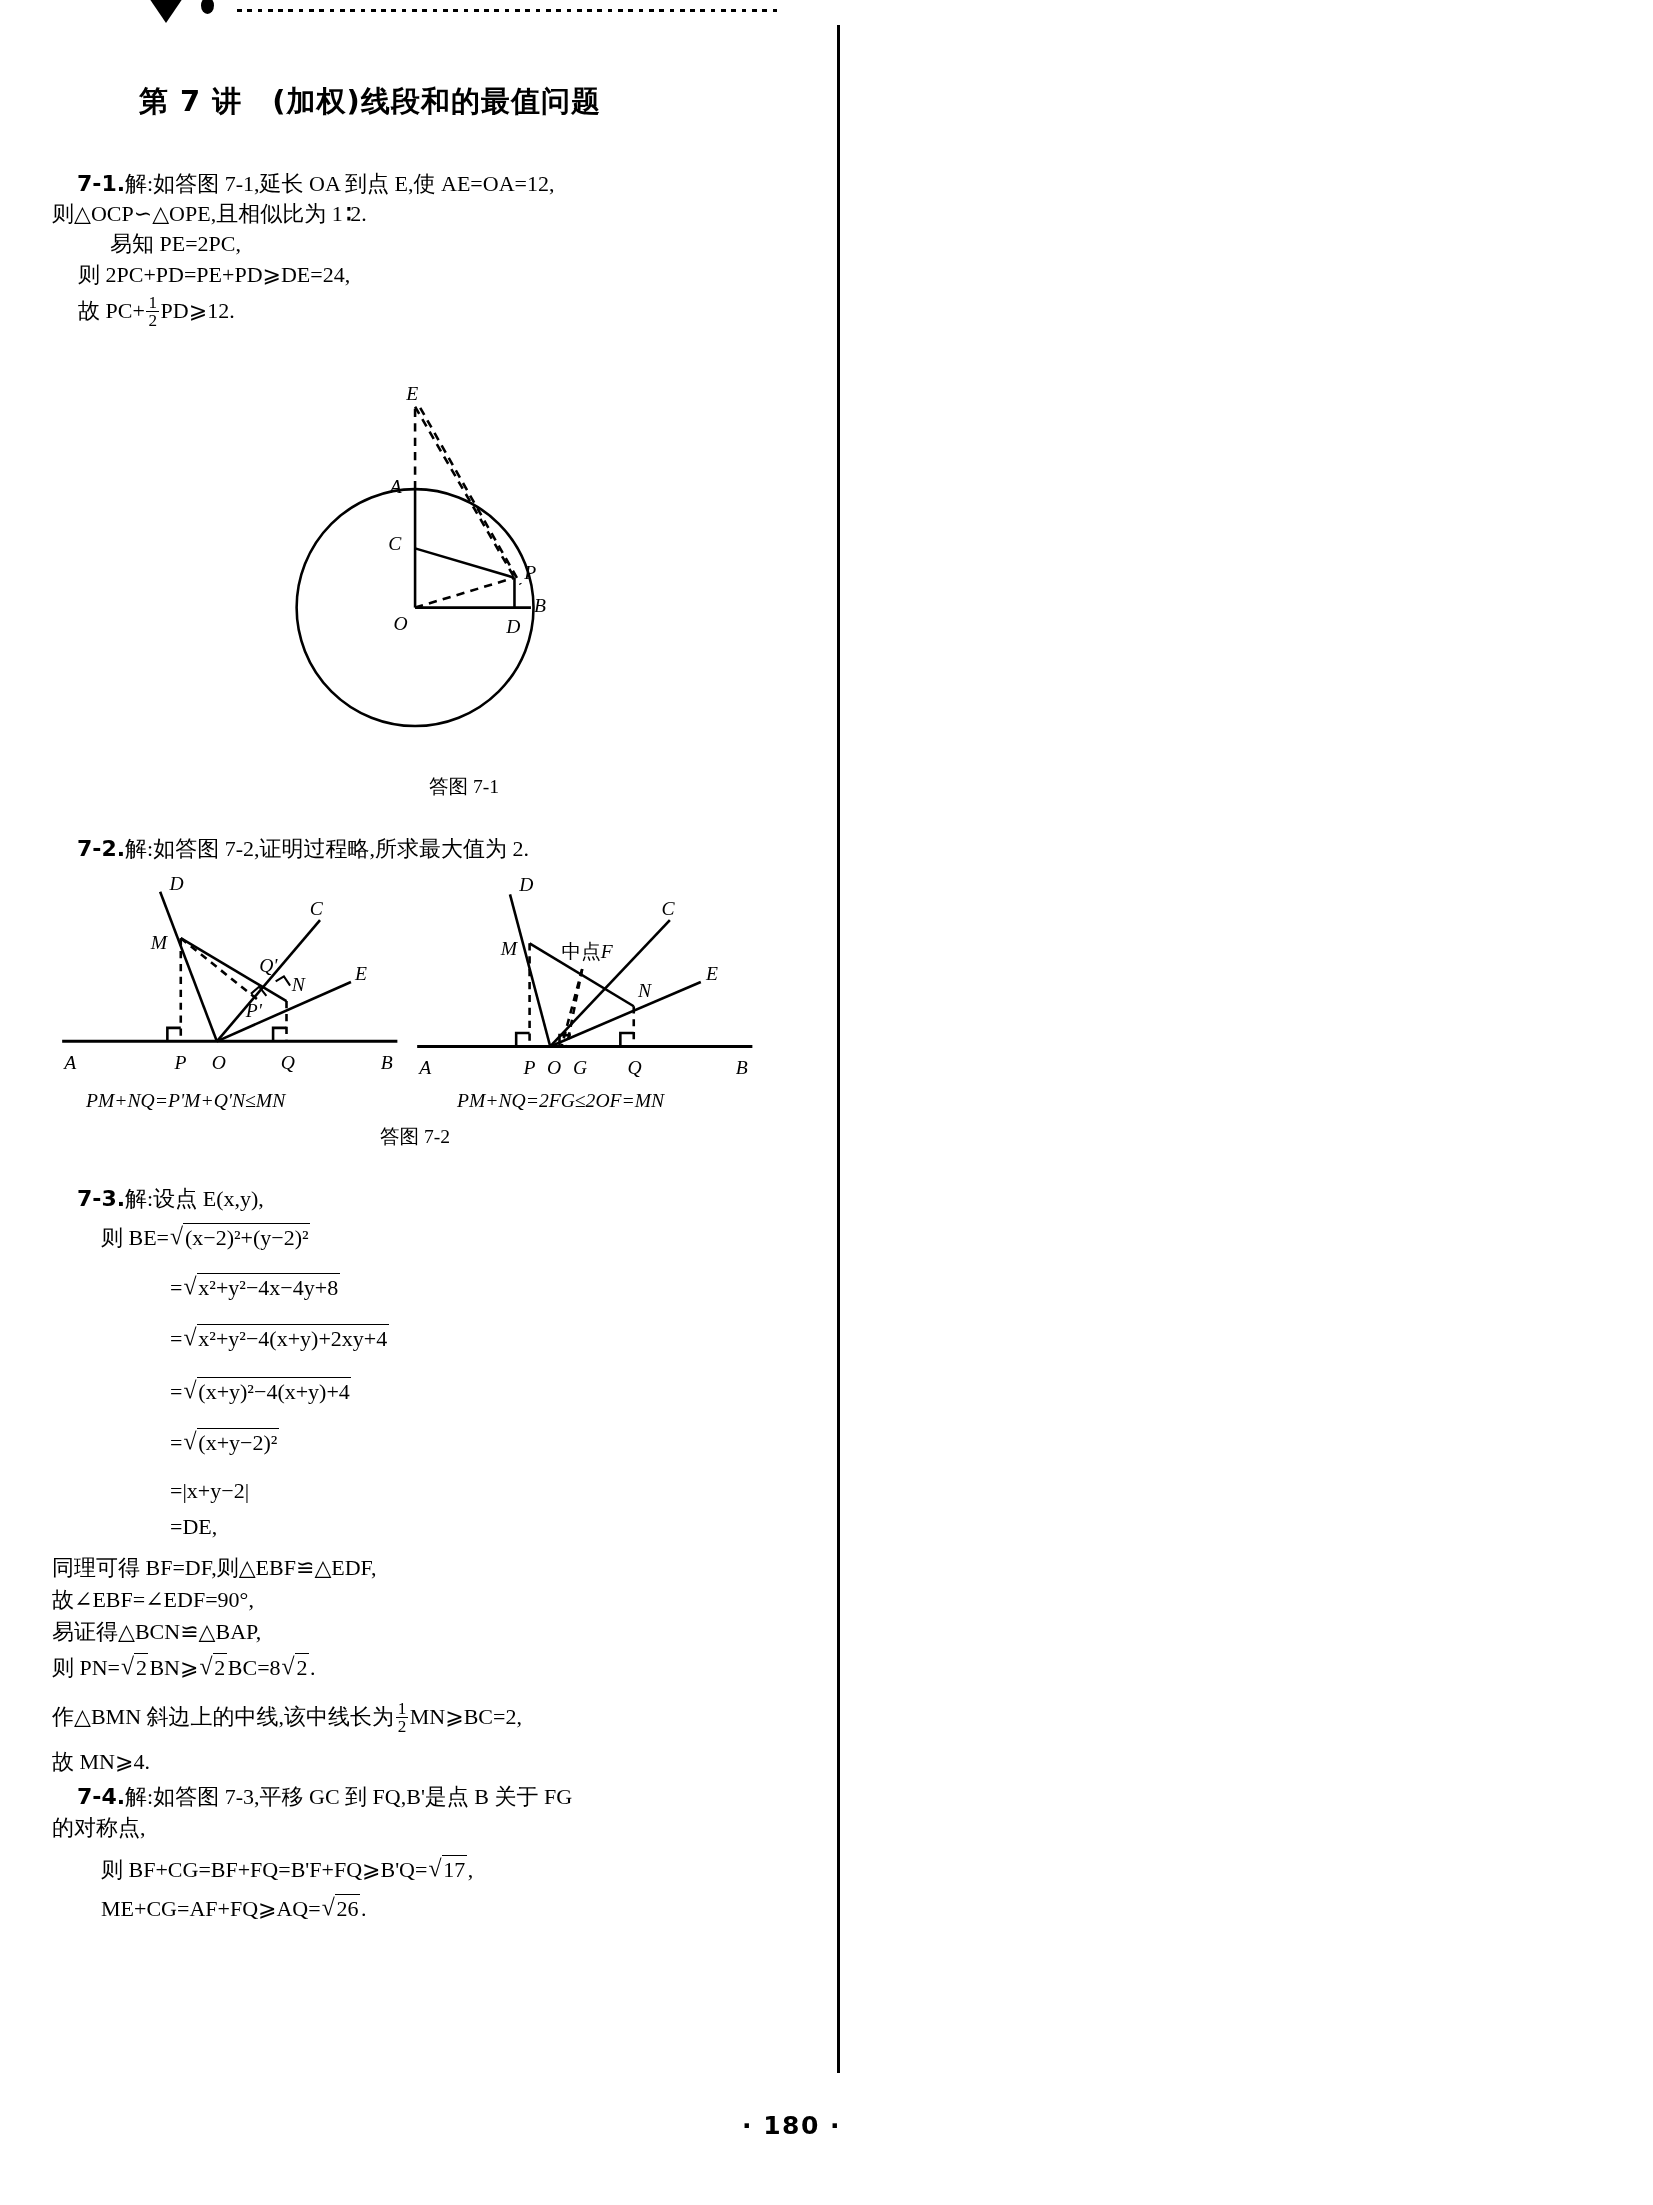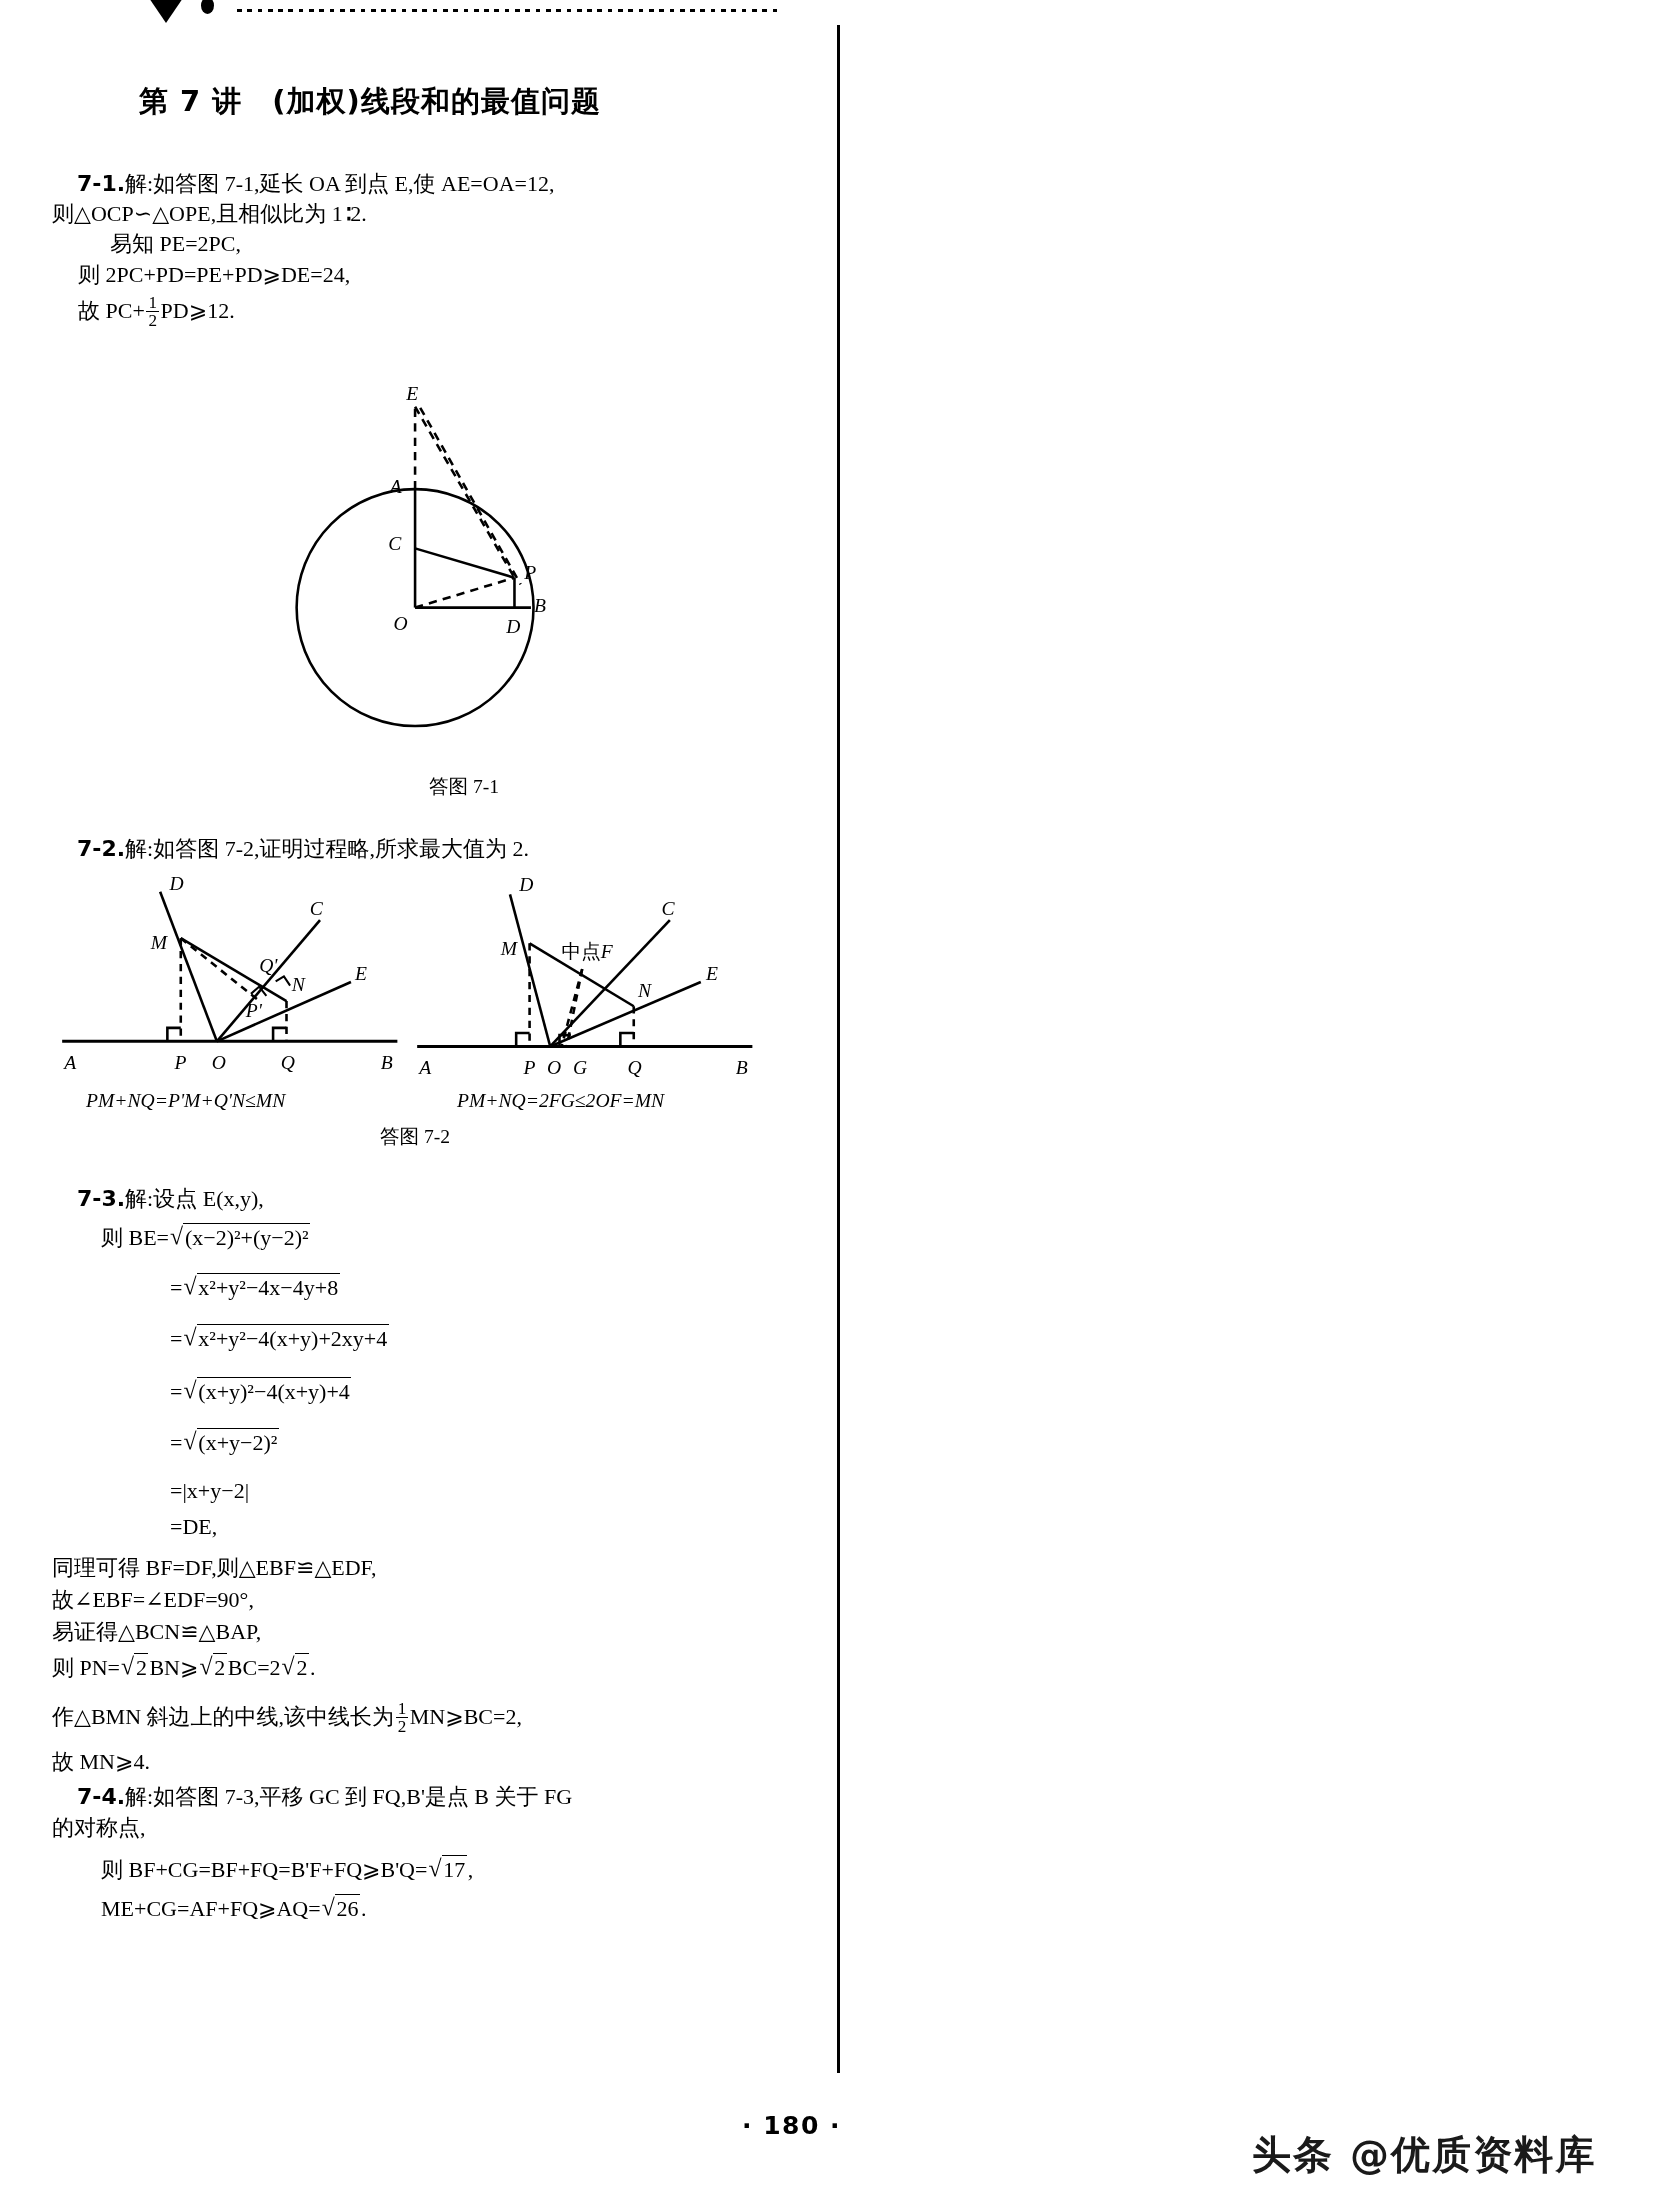--- a/index.html
+++ b/index.html
@@ -199,21 +199,21 @@
     <div class="ln" style="left:170px;top:1428px;">
       <span>=</span><span class="rad"><span>(x+y−2)²</span></span>
     </div>
     <div class="ln" style="left:170px;top:1477px;">=|x+y−2|</div>
     <div class="ln" style="left:170px;top:1513px;">=DE,</div>
 
     <div class="ln" style="left:52px;top:1554px;">同理可得 BF=DF,则△EBF≌△EDF,</div>
     <div class="ln" style="left:52px;top:1586px;">故∠EBF=∠EDF=90°,</div>
     <div class="ln" style="left:52px;top:1618px;">易证得△BCN≌△BAP,</div>
     <div class="ln" style="left:52px;top:1653px;">
-      <span>则 PN=</span><span class="rad"><span>2</span></span><span>BN⩾</span><span class="rad"><span>2</span></span><span>BC=2</span><span class="rad"><span>2</span></span><span>.</span>
+      <span>则 PN=</span><span class="rad"><span>2</span></span><span>BN⩾</span><span class="rad"><span>2</span></span><span>BC=8</span><span class="rad"><span>2</span></span><span>.</span>
     </div>
     <div class="ln" style="left:52px;top:1700px;">
       <span>作△BMN 斜边上的中线,该中线长为</span><span class="frac"><span class="t">1</span><span class="b">2</span></span><span>MN⩾BC=2,</span>
     </div>
     <div class="ln" style="left:52px;top:1748px;">故 MN⩾4.</div>
 
     <div class="ln" style="left:77px;top:1783px;">
       <span class="num">7-4.</span><span>解:如答图 7-3,平移 GC 到 FQ,B'是点 B 关于 FG</span>
     </div>
     <div class="ln" style="left:52px;top:1814px;">的对称点,</div>
@@ -262,16 +262,15 @@
     
     
     
 
     
     
     
   </div>
 
   <div class="pagenum">· 180 ·</div>
-  <div class="watermark">头条 @优质资料库</div>
 
 </div>
 
 
 </body></html>

